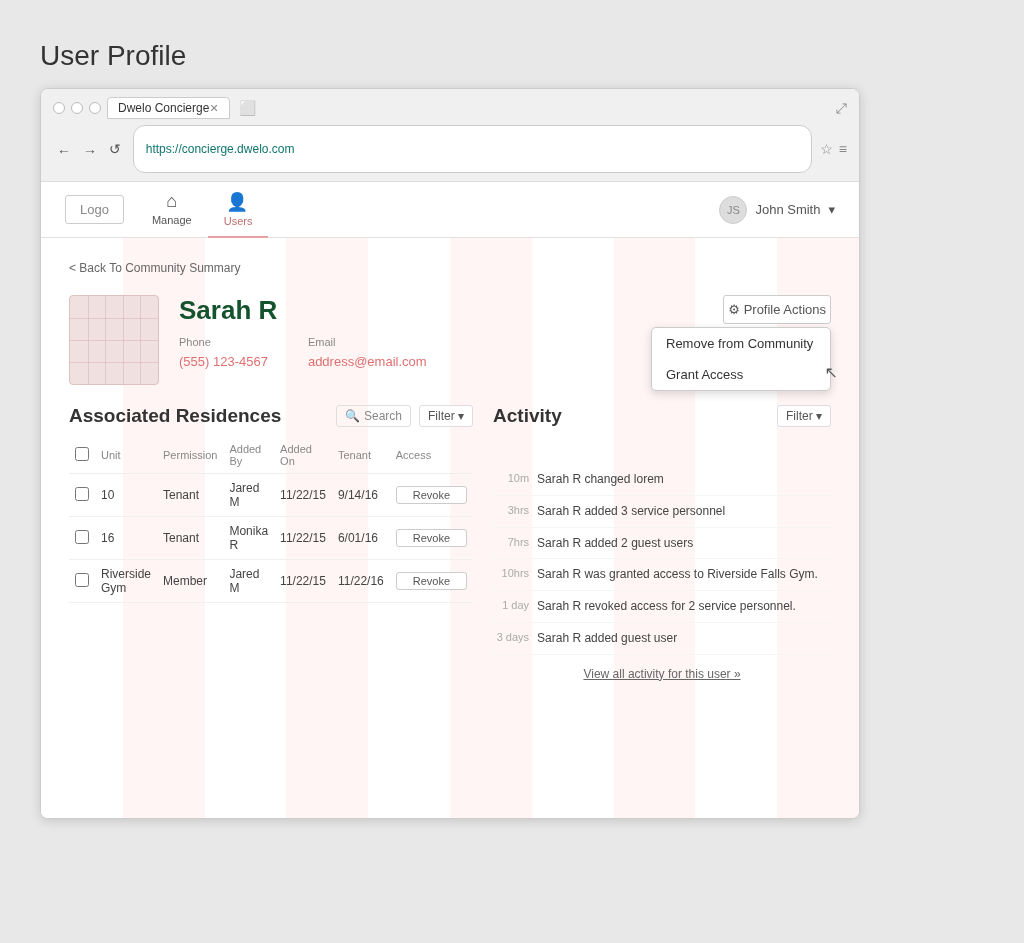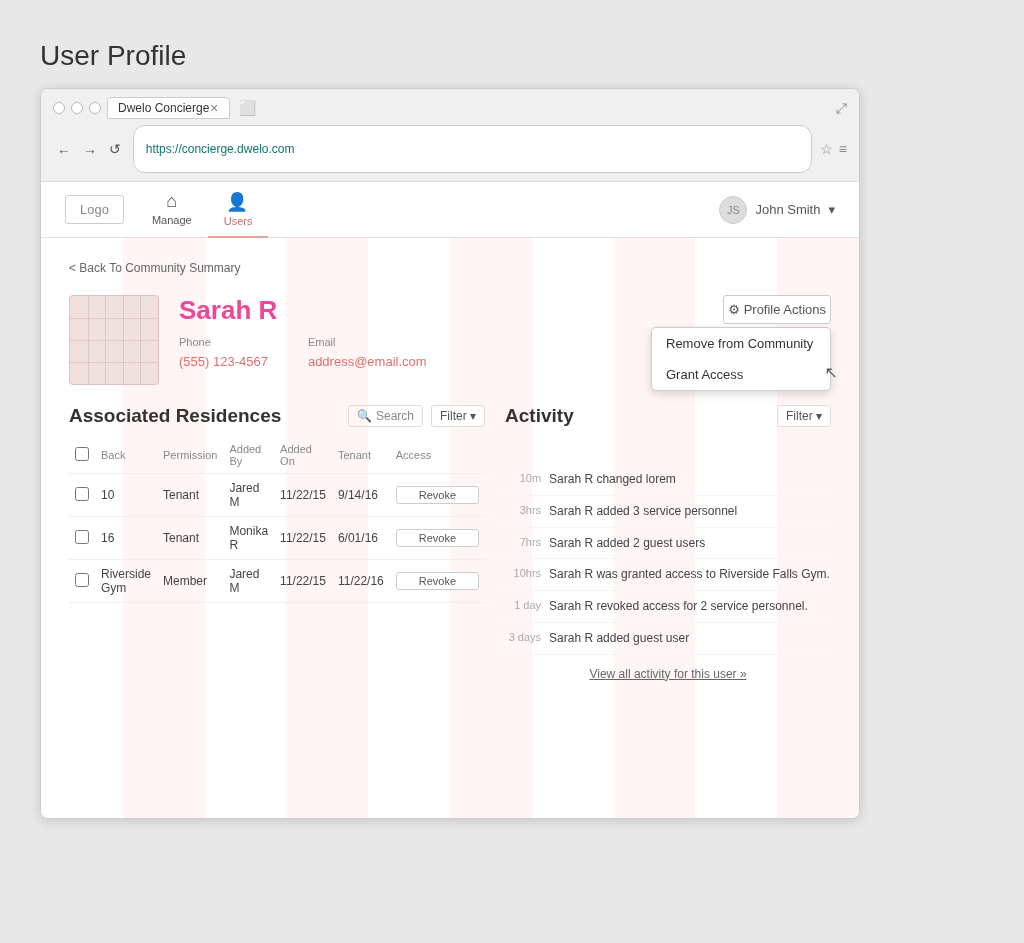--- a/index.html
+++ b/index.html
@@ -220,21 +220,21 @@
       left: 0; right: 0;
       height: 1px;
       background: rgba(220,180,180,0.6);
     }
     .profile-info {
       flex: 1;
     }
     .profile-name {
       font-size: 26px;
       font-weight: 600;
-      color: #ec4899;
+      color: #14532d;
       margin-bottom: 10px;
     }
     .profile-fields {
       display: flex;
       gap: 40px;
     }
     .profile-field label {
       font-size: 11px;
       color: #888;
       font-weight: 500;
@@ -352,21 +352,21 @@
       vertical-align: middle;
     }
     .table-checkbox {
       width: 14px; height: 14px;
       accent-color: #c0706e;
     }
     .revoke-btn {
       border: 1px solid #ccc;
       background: #fff;
       border-radius: 3px;
-      padding: 2px 22px;
+      padding: 2px 16px;
       font-size: 11px;
       color: #555;
       cursor: pointer;
     }
 
     
     .activity-list {
       font-size: 12px;
       margin-top: 37px;
     }
@@ -516,21 +516,21 @@
               <div class="search-box">
                 <span>🔍</span>
                 <span>Search</span>
               </div>
               <button class="filter-btn">Filter ▾</button>
             </div>
             <table class="residence-table">
               <thead>
                 <tr>
                   <th><input type="checkbox" class="table-checkbox" style=""></th>
-                  <th>Back</th>
+                  <th>Unit</th>
                   <th>Permission</th>
                   <th>Added By</th>
                   <th>Added On</th>
                   <th>Tenant</th>
                   <th>Access</th>
                 </tr>
               </thead>
               <tbody id="residence-tbody">
               <tr>
       <td><input type="checkbox" class="table-checkbox" style=""></td>

